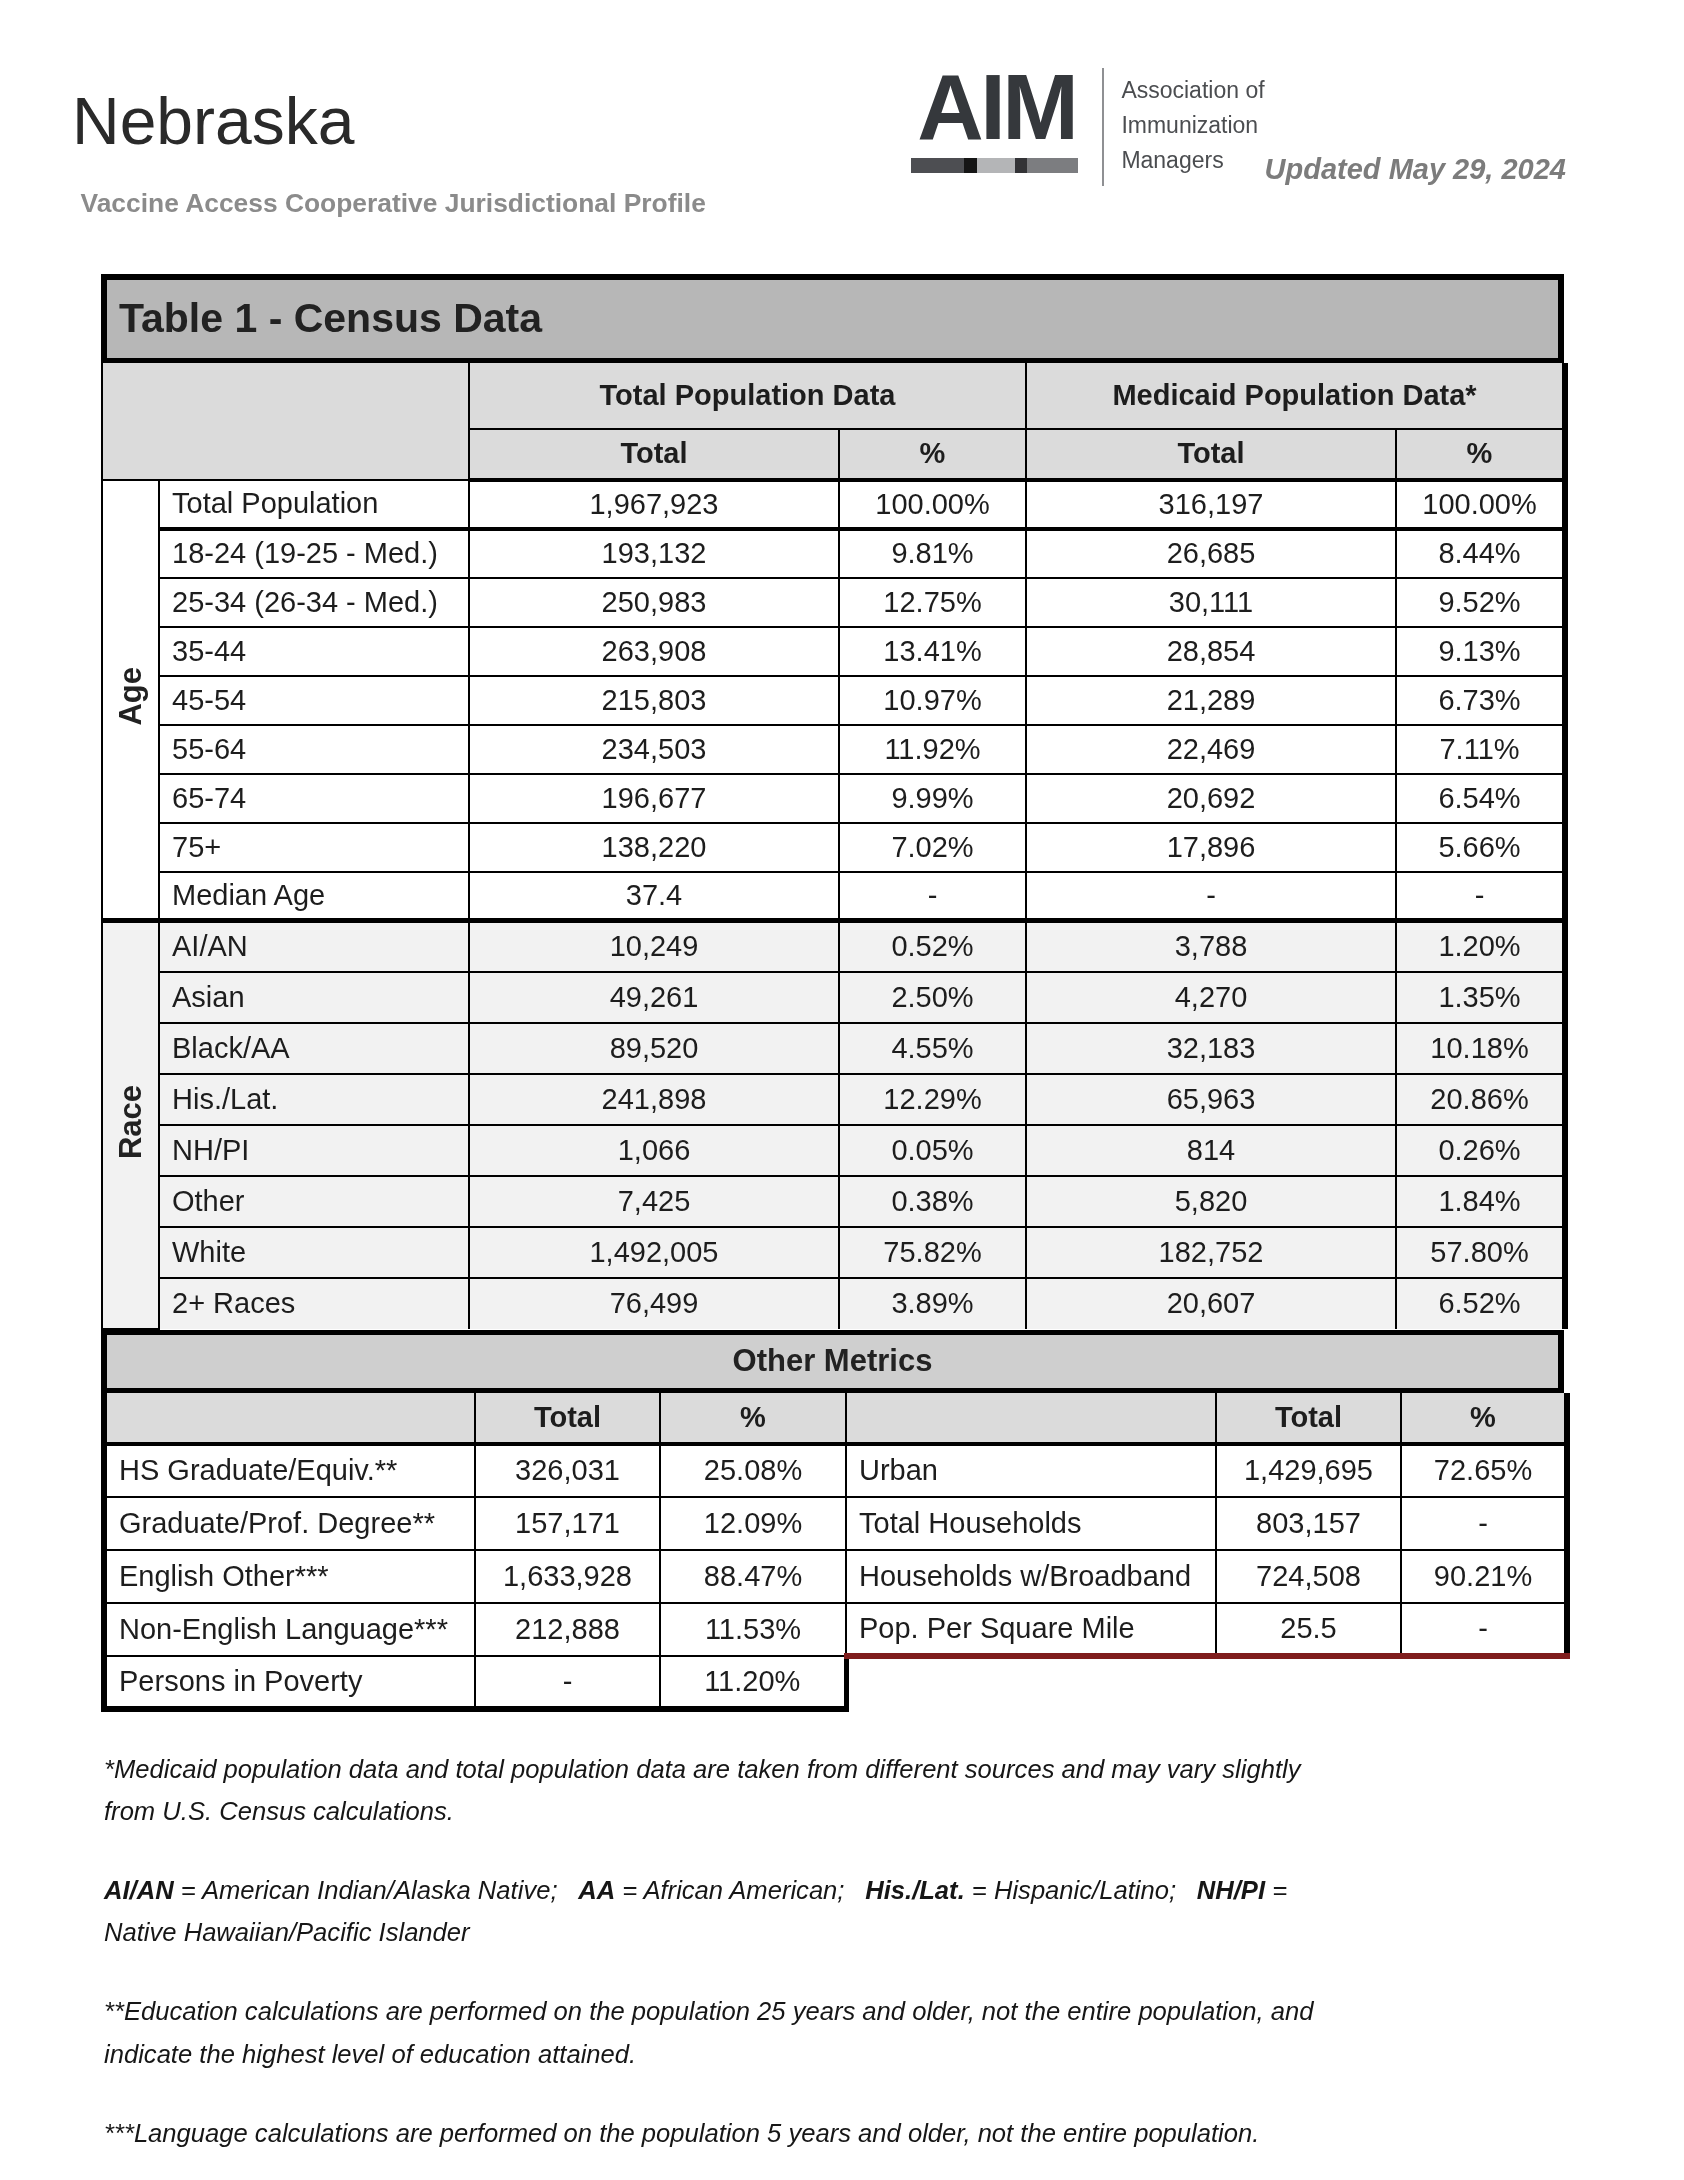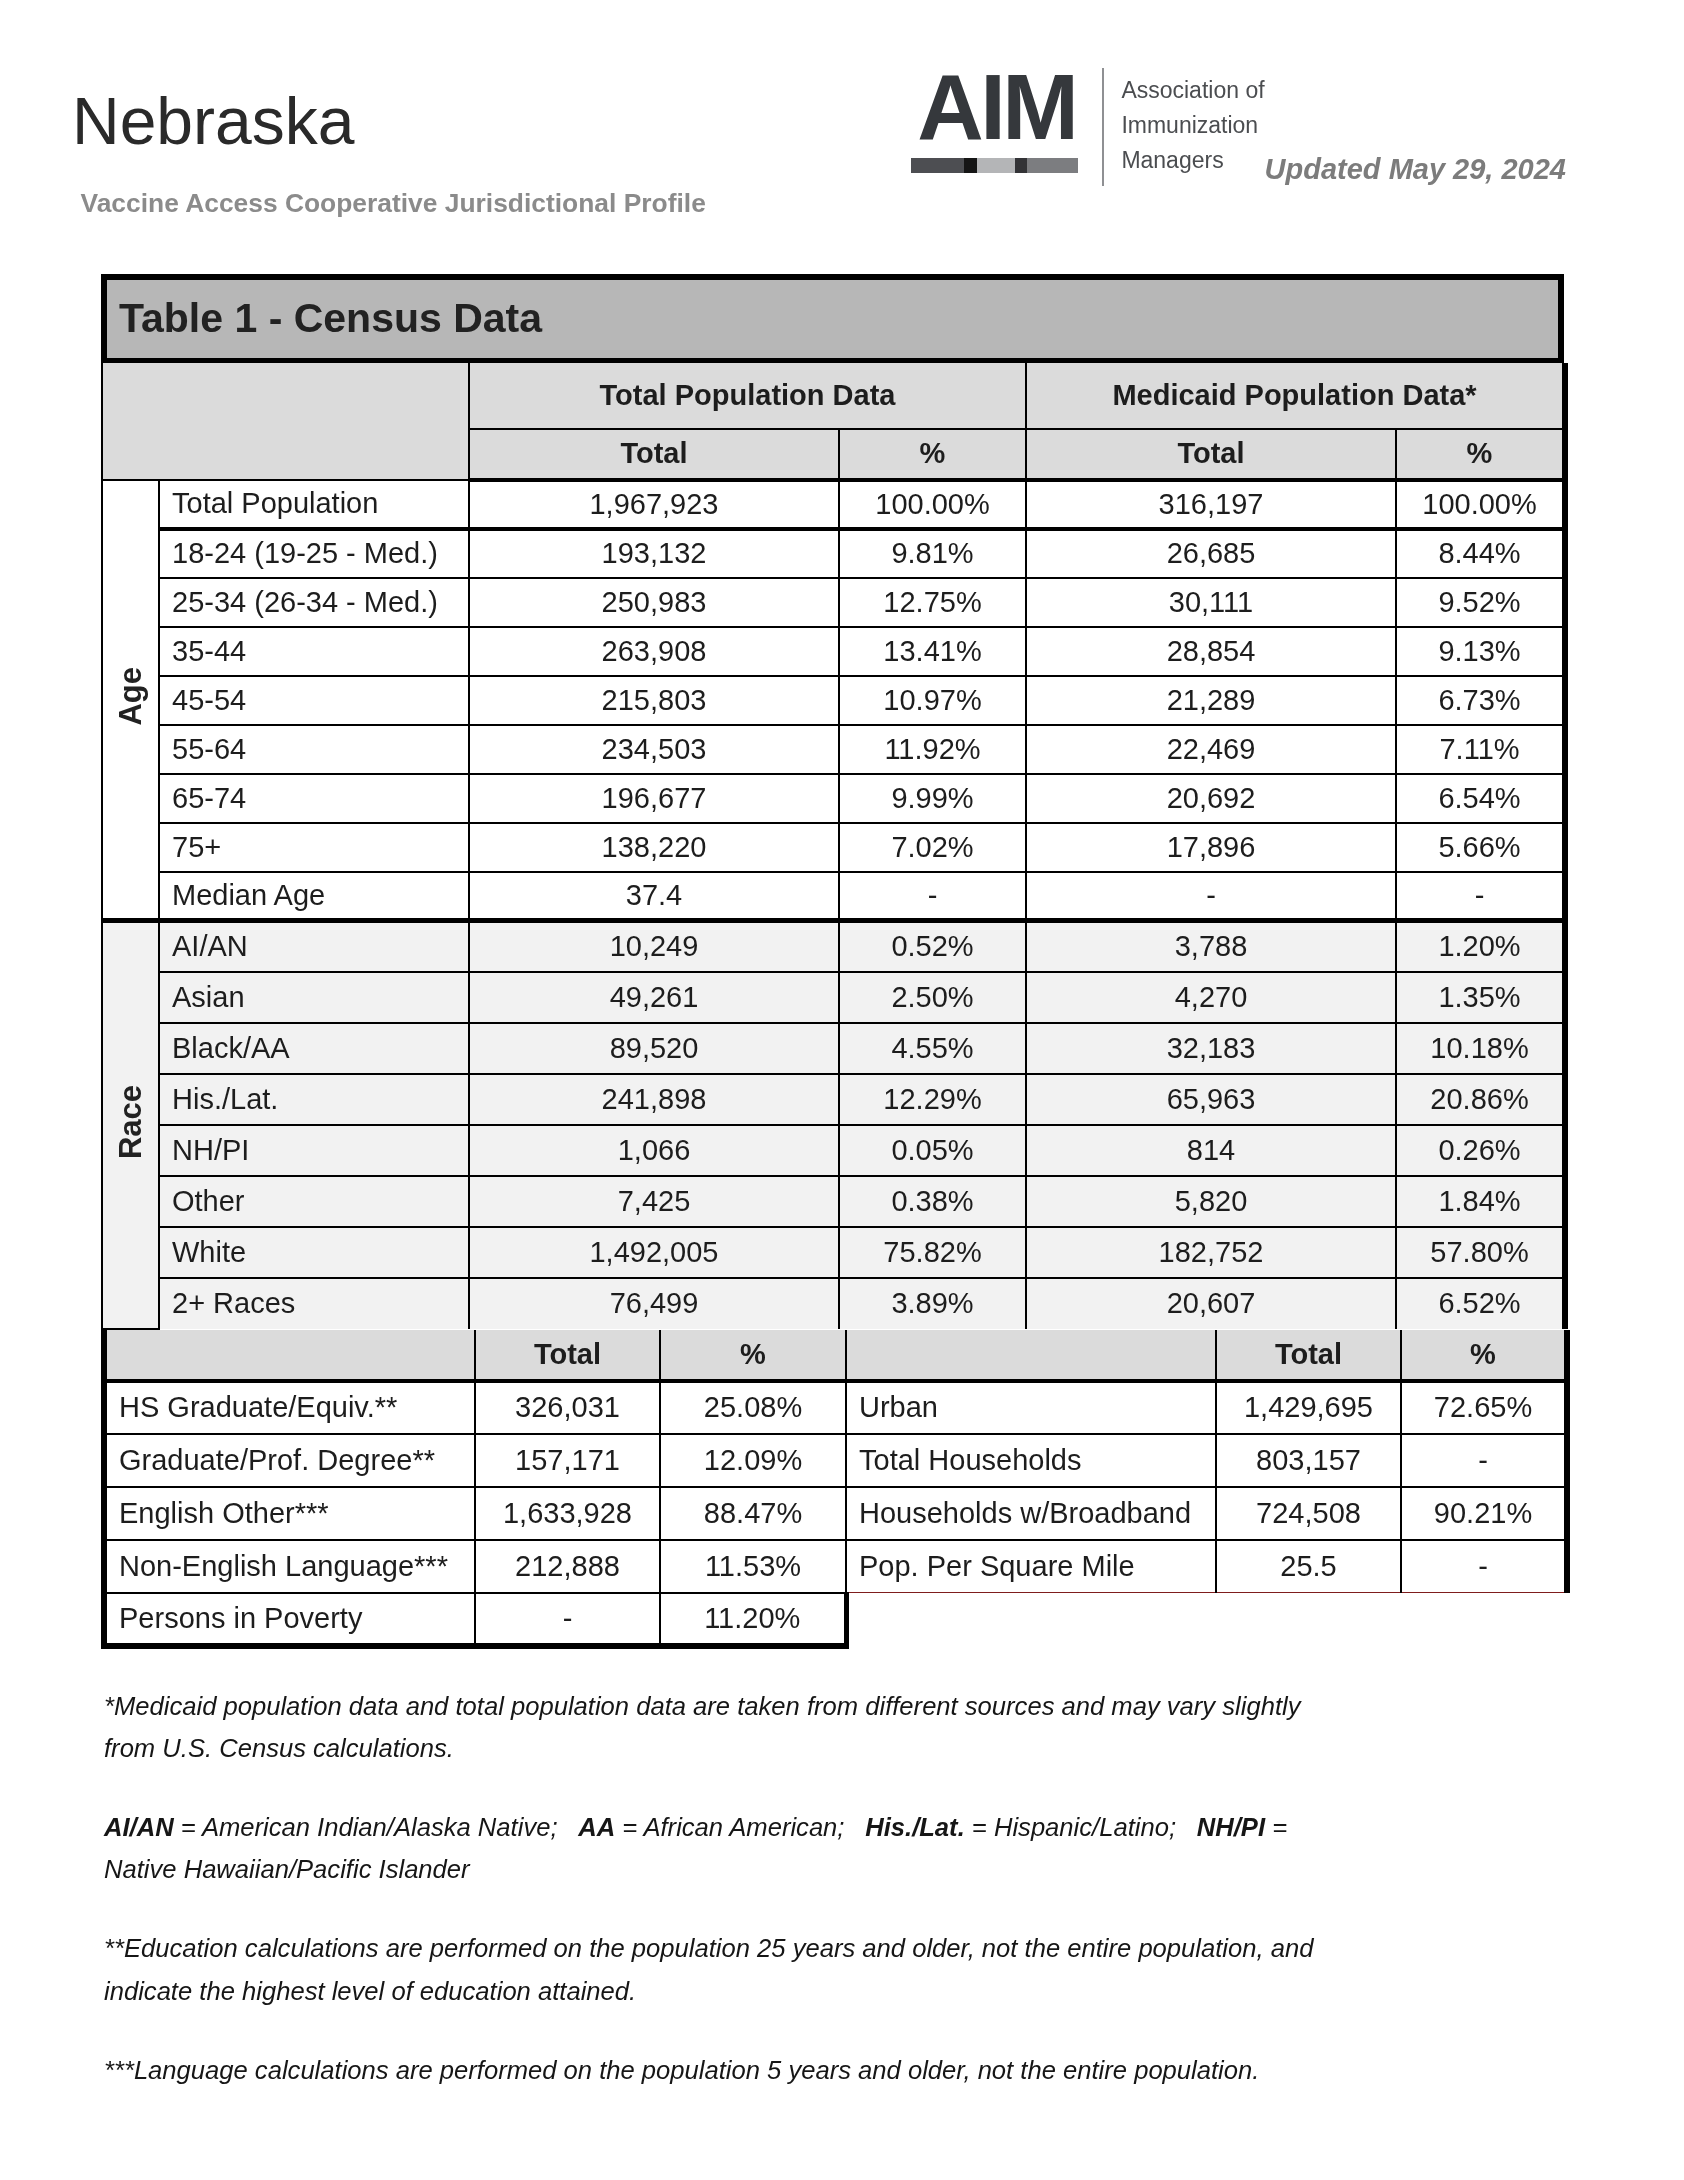--- a/index.html
+++ b/index.html
@@ -88,21 +88,21 @@
   .top-tbl td { height: 49px; }
   .top-tbl .race-row td { height: 51px; background: #f2f2f2; }
   .lbl { text-align: left; padding-left: 12px; }
   .num { text-align: center; }
   .row-tp td { border-bottom: 4.3px solid #000; }
   .race-first td { border-top: 5.1px solid #000; }
   .race-last td { border-bottom: none; }
 
   .btm-tbl td { height: 53px; }
   .btm-tbl tr > *:first-child { border-left: 6px solid #000; }
-  .btm-tbl .thick-b { border-bottom: 1px solid #7f1d1d; }
+  .btm-tbl .thick-b { border-bottom: 6px solid #7f1d1d; }
   .poverty td { border-bottom: 6px solid #000; }
   .poverty .edge-r { border-right: 5.1px solid #000; }
   .ghost { border: none !important; background: #fff; }
 
   
   .footnotes { margin: 36px 0 0 104px; width: 1252px; }
   .fn {
     margin: 0 0 37px 0;
     font-size: 25.6px; font-style: italic; color: #161616; line-height: 1.65;
   }
@@ -283,20 +283,21 @@
     <tr class="race-row race-last">
       <td class="lbl">2+ Races</td>
       <td class="num">76,499</td>
       <td class="num">3.89%</td>
       <td class="num">20,607</td>
       <td class="num">6.52%</td>
     </tr>
   </tbody>
     </table>
 
+  <div class="banner">Other Metrics</div>
 
   <table class="tbl btm-tbl">
     <colgroup>
       <col style="width:371px">
         <col style="width:185px">
         <col style="width:186px">
       <col style="width:370px">
         <col style="width:185px">
         <col style="width:166px">
     </colgroup>

